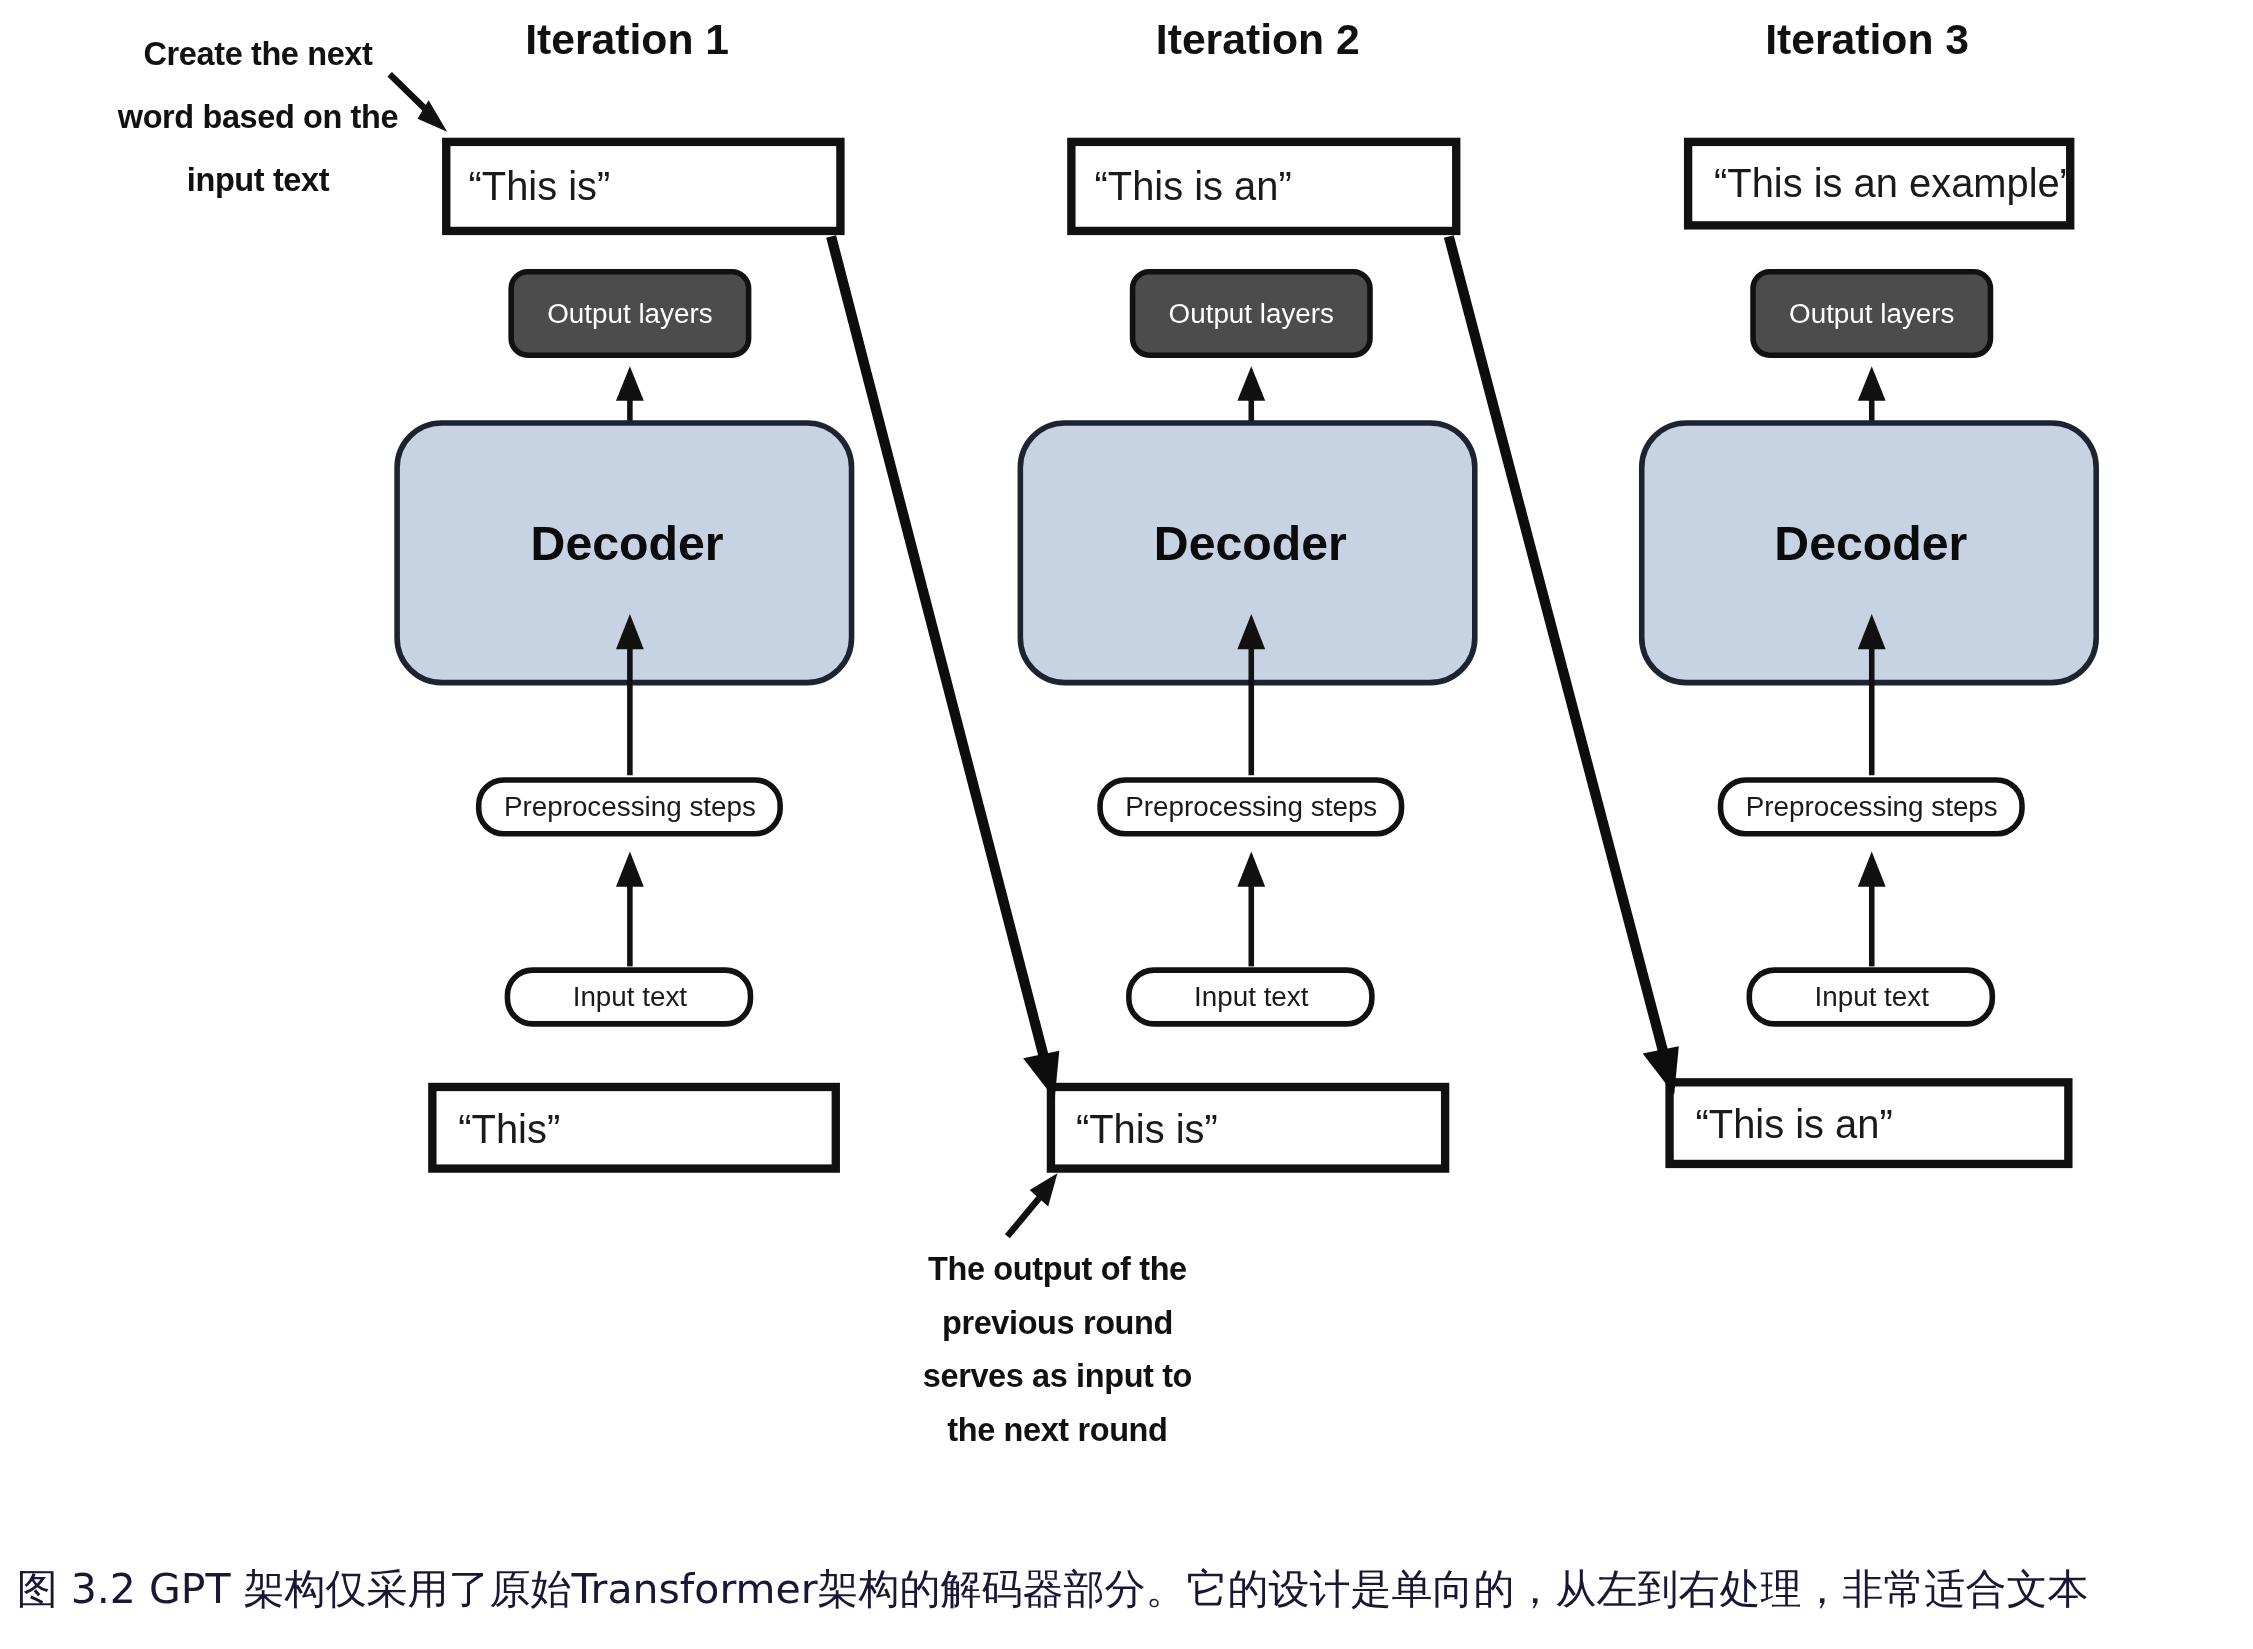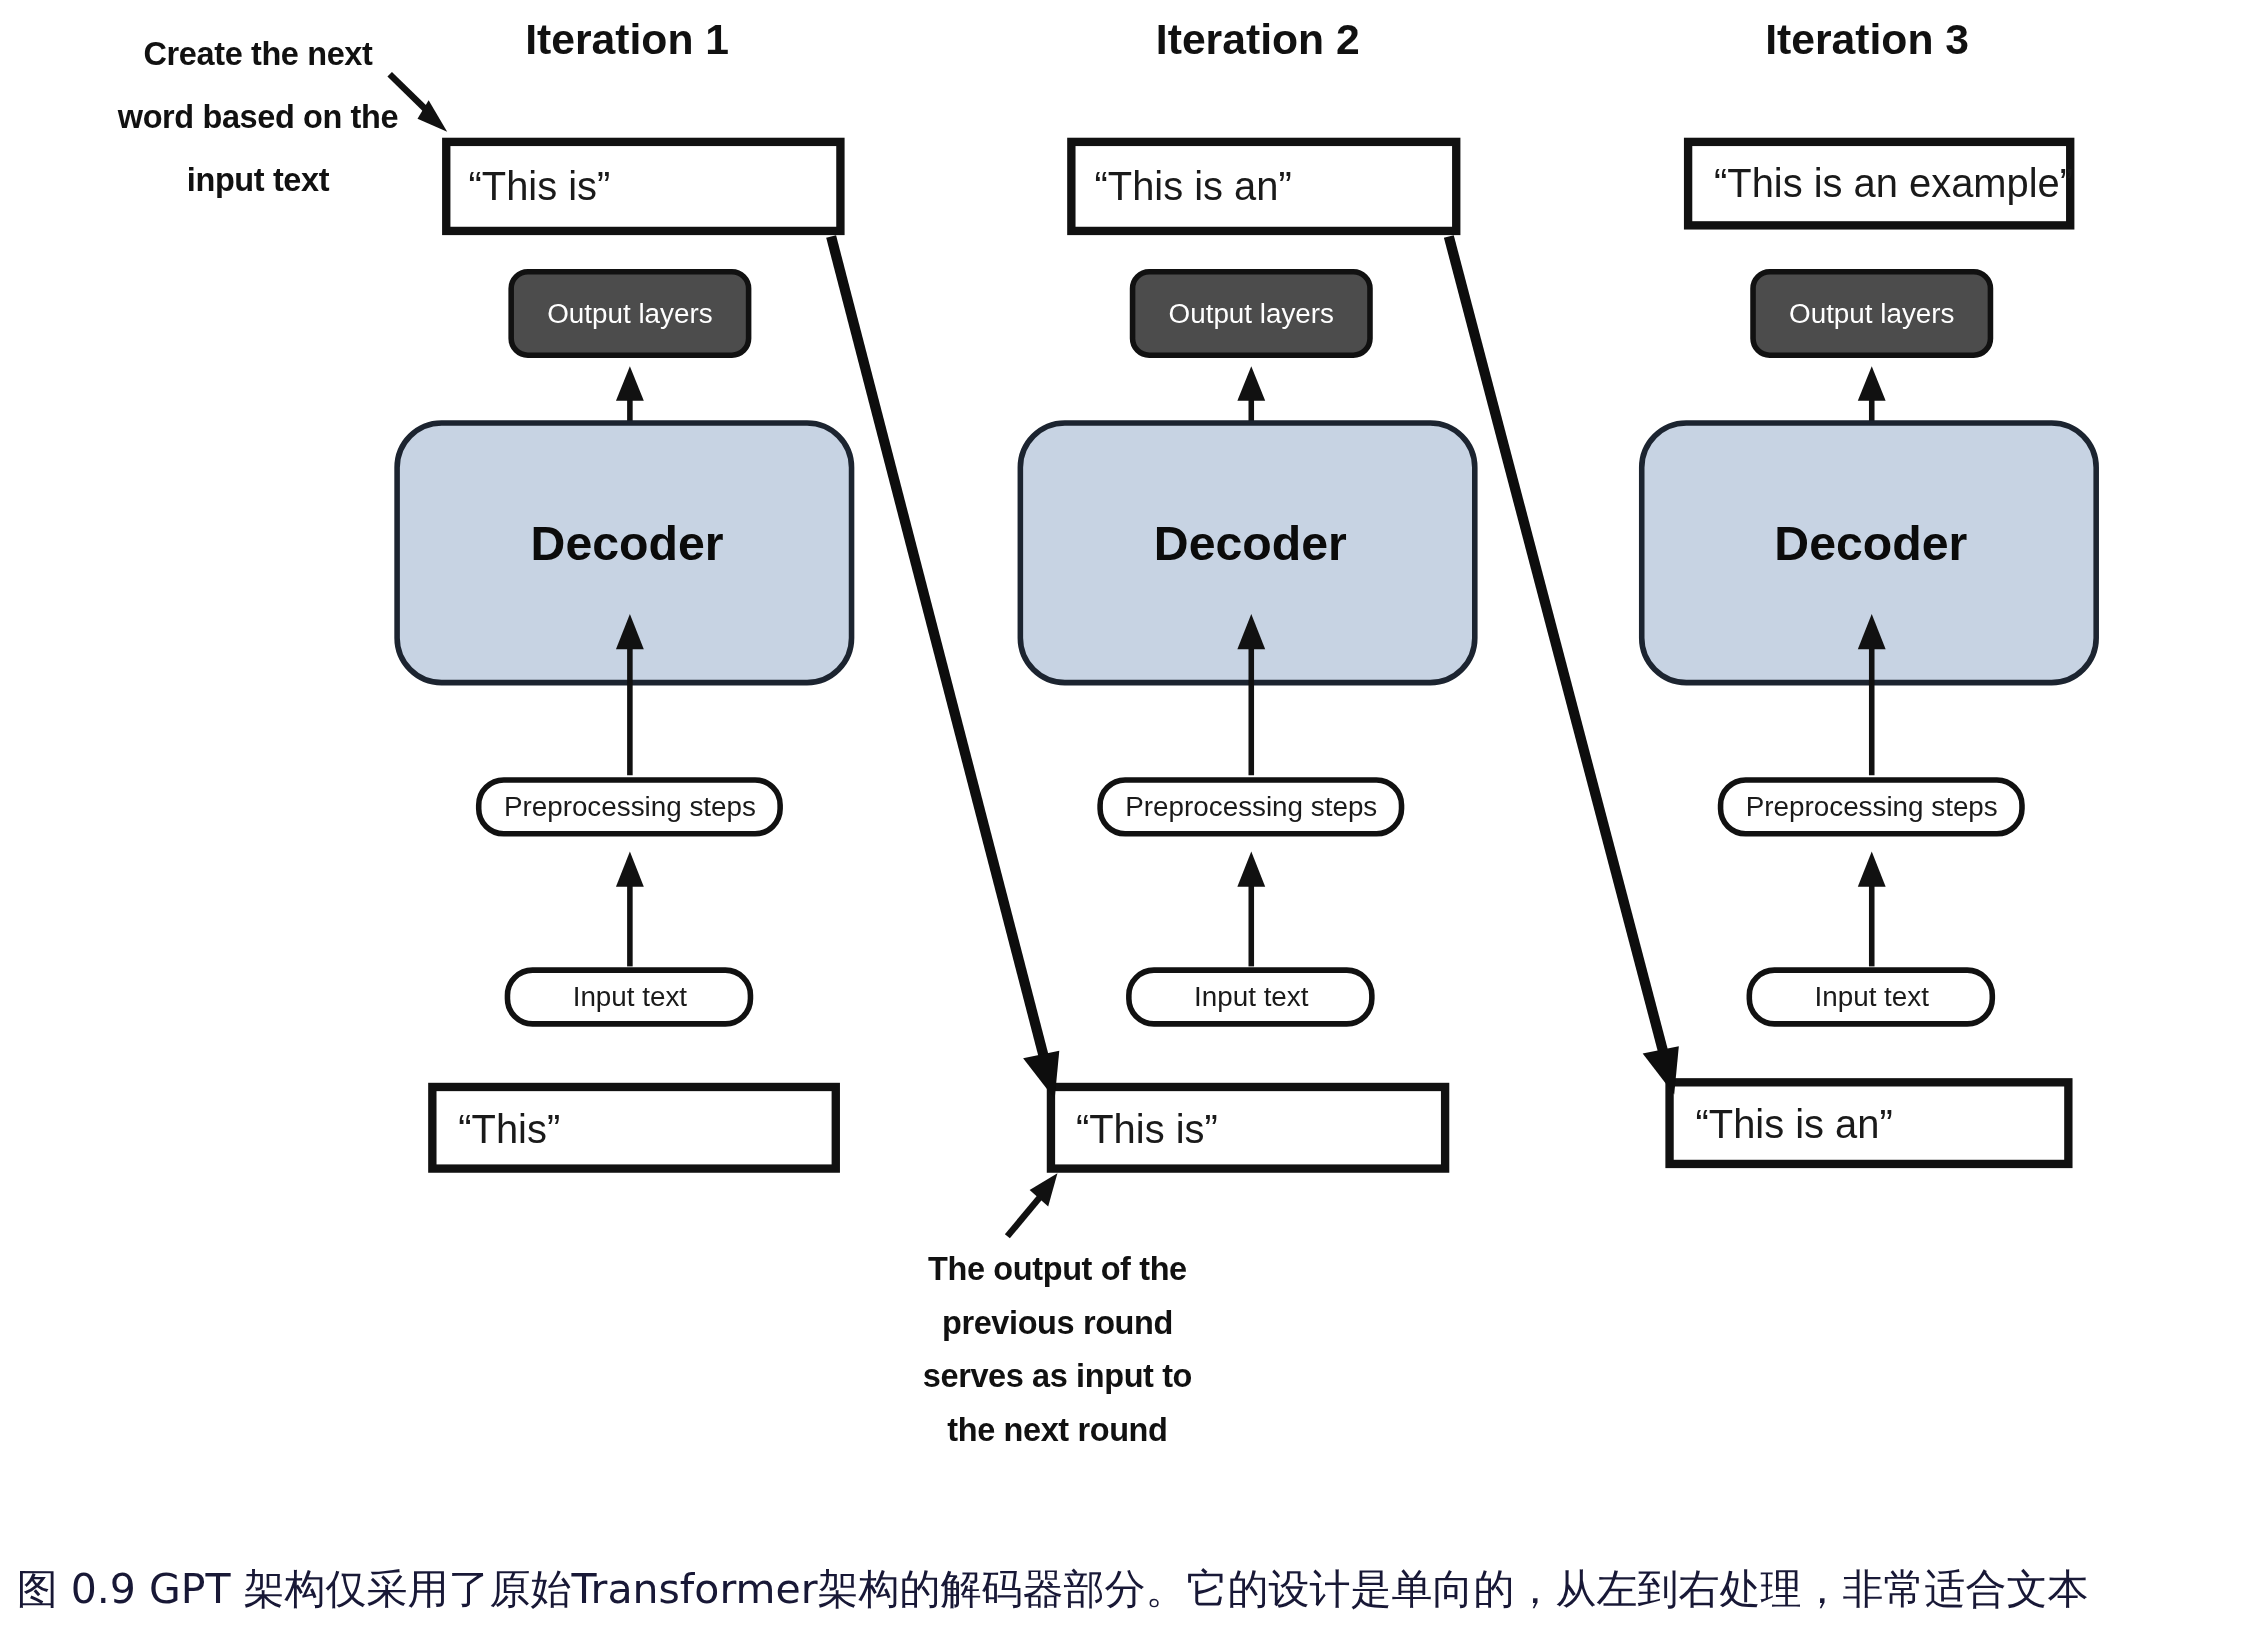--- a/index.html
+++ b/index.html
@@ -249,18 +249,18 @@
 
       <text class="anno-text" x="1140" y="1380">The output of the</text>
       <text class="anno-text" x="1140" y="1438">previous round</text>
       <text class="anno-text" x="1140" y="1496">serves as input to</text>
       <text class="anno-text" x="1140" y="1554">the next round</text>
     </g>
 
   </svg>
 
   <div id="caption">
-    <div>图 0.9  GPT 架构仅采用了原始Transformer架构的解码器部分。它的设计是单向的，从左到右处理，非常适合文本</div>
+    <div>图 3.2  GPT 架构仅采用了原始Transformer架构的解码器部分。它的设计是单向的，从左到右处理，非常适合文本</div>
     
   </div>
 
 </div>
 
 
 </body></html>

